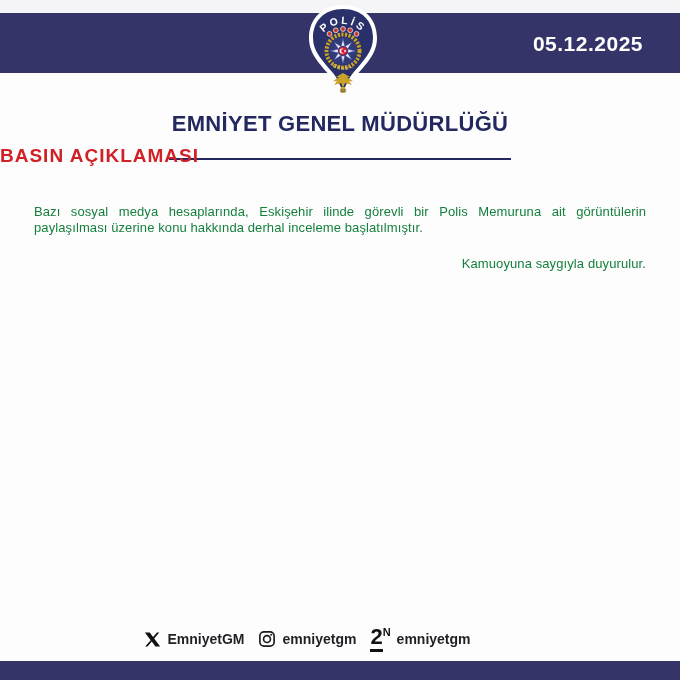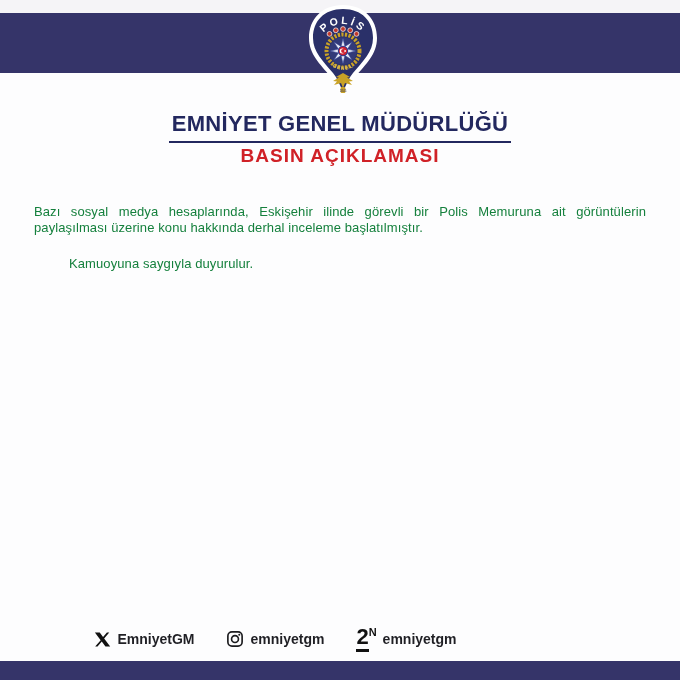--- a/index.html
+++ b/index.html
@@ -12,37 +12,37 @@
   .navy-band { position:absolute; top:13px; left:0; width:680px; height:60px; background:#353469; }
   .date-box {
     position:absolute; top:32px; right:37px; color:#ffffff;
     font-size:21px; font-weight:bold; letter-spacing:0.5px;
   }
   .logo-wrap { position:absolute; top:4px; left:303px; width:80px; height:100px; }
 
   .title-block { position:absolute; top:111px; left:0; width:680px; text-align:center; }
   .title-main {
     display:inline-block; color:#23285f; font-size:22px; font-weight:bold;
-    letter-spacing:0.3px; border-bottom:2px solid #23285f; padding:0 3px 4px;
+    letter-spacing:0.3px; border-bottom:2px solid #23285f; padding:0 3px 21px;
   }
   .title-sub {
-    position:absolute; top:145px; left:0; width:680px; text-align:center;
+    position:absolute; top:145px; left:0; width:680px; text-align:left;
     color:#d02127; font-size:19px; font-weight:bold; letter-spacing:1px;
   }
 
   .body-text { position:absolute; top:204px; left:34px; width:612px; }
   .body-text p {
     margin:0 0 21px 0; color:#15803d; font-size:13px; line-height:15.5px;
     text-align:justify; letter-spacing:0.1px;
   }
-  .body-text p:last-child { text-align:left;margin-left:35px; }
+  .body-text p:last-child { text-align:right;margin-left:35px; }
 
   .socials {
     position:absolute; top:626px; left:0; width:551px;
-    display:flex; justify-content:center; align-items:center; gap:32px;
+    display:flex; justify-content:center; align-items:center; gap:14px;padding-left:32px;
   }
   .social {
     display:flex; align-items:center; gap:6px;
     color:#1f1f24; font-size:14px; font-weight:bold; cursor:pointer;
   }
   .social svg { display:block; }
   .tn-logo { display:inline-flex; align-items:flex-start; line-height:1; }
   .tn-two {
     font-size:22px; font-weight:bold; color:#111;
     border-bottom:3px solid #111; padding-bottom:1px;
@@ -51,20 +51,21 @@
 
   .bottom-bar { position:absolute; bottom:0; left:0; width:680px; height:19px; background:#353469; }
 </style>
 </head>
 <body>
 
 <div class="page">
 
   <div class="top-strip"></div>
   <div class="navy-band"></div>
+  <div class="date-box">05.12.2025</div>
 
   <div class="logo-wrap">
     <svg width="80" height="100" viewBox="0 0 80 100">
       <path d="M40 1 C19 1 6 15 6 34 C6 50 17 60 27 72 C32 78 36 86 39 95 C39.6 96.8 40.4 96.8 41 95 C44 86 48 78 53 72 C63 60 74 50 74 34 C74 15 61 1 40 1 Z" fill="#ffffff"></path>
       <path d="M40 5 C21 5 10 17 10 34 C10 48 20 57 30 69 C34 74 37.5 81 40 89 C42.5 81 46 74 50 69 C60 57 70 48 70 34 C70 17 59 5 40 5 Z" fill="#2a3069"></path>
       <defs>
         <path id="arcTop" d="M16 36 A26 26 0 0 1 64 36"></path>
         <path id="arcBottom" d="M26 60 A20 20 0 0 0 54 60"></path>
       </defs>
       <text font-family="Liberation Sans, sans-serif" font-size="10.5" font-weight="bold" fill="#ffffff" letter-spacing="2.5">

